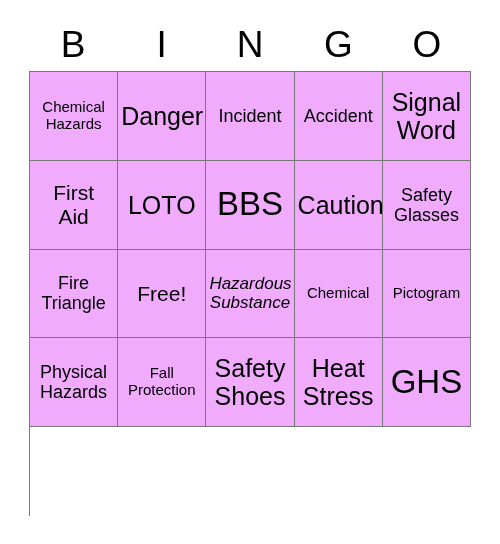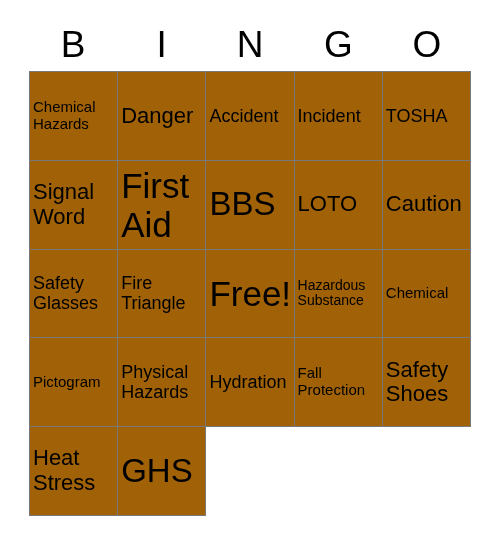--- a/index.html
+++ b/index.html
@@ -56,38 +56,39 @@
     box-sizing: border-box;
     background: #ffffff;
   }
   .cell {
     border-right: 1px solid #787878;
     border-bottom: 1px solid #787878;
     box-sizing: border-box;
     display: flex;
     align-items: center;
     justify-content: center;
+    text-align: center;
     padding: 1px 3px;
-    background: #a16207;
+    background: #f0abfc;
     color: #000000;
     line-height: 1.12;
     overflow: hidden;
     word-break: normal;
   }
   .cell .cell-text {
     display: block;
     width: 100%;
     white-space: pre-line;
   }
   
-  .sz-xs .cell-text { font-size: 14px; }
+  .sz-xs .cell-text { font-size: 17px; font-style: italic; }
   .sz-s  .cell-text { font-size: 15px; }
   .sz-m  .cell-text { font-size: 18px; }
-  .sz-l  .cell-text { font-size: 22px; }
-  .sz-xl .cell-text { font-size: 35px; }
+  .sz-l  .cell-text { font-size: 25px; }
+  .sz-xl .cell-text { font-size: 21px; }
   .sz-xxl .cell-text { font-size: 33px; }
 </style>
 </head>
 <body>
 
 <div class="card">
 
   <div class="header">
     <div class="header-letter">B</div>
     <div class="header-letter">I</div>
@@ -98,41 +99,38 @@
 
   <div class="grid" id="bingo-grid">
       <div class="cell sz-s">
         <span class="cell-text">Chemical
 Hazards</span>
       </div>
       <div class="cell sz-l">
         <span class="cell-text">Danger</span>
       </div>
       <div class="cell sz-m">
-        <span class="cell-text">Accident</span>
-      </div>
-      <div class="cell sz-m">
         <span class="cell-text">Incident</span>
       </div>
       <div class="cell sz-m">
-        <span class="cell-text">TOSHA</span>
+        <span class="cell-text">Accident</span>
       </div>
       <div class="cell sz-l">
         <span class="cell-text">Signal
 Word</span>
       </div>
       <div class="cell sz-xl">
         <span class="cell-text">First
 Aid</span>
       </div>
+      <div class="cell sz-l">
+        <span class="cell-text">LOTO</span>
+      </div>
       <div class="cell sz-xxl">
         <span class="cell-text">BBS</span>
-      </div>
-      <div class="cell sz-l">
-        <span class="cell-text">LOTO</span>
       </div>
       <div class="cell sz-l">
         <span class="cell-text">Caution</span>
       </div>
       <div class="cell sz-m">
         <span class="cell-text">Safety
 Glasses</span>
       </div>
       <div class="cell sz-m">
         <span class="cell-text">Fire
@@ -148,23 +146,20 @@
       <div class="cell sz-s">
         <span class="cell-text">Chemical</span>
       </div>
       <div class="cell sz-s">
         <span class="cell-text">Pictogram</span>
       </div>
       <div class="cell sz-m">
         <span class="cell-text">Physical
 Hazards</span>
       </div>
-      <div class="cell sz-m">
-        <span class="cell-text">Hydration</span>
-      </div>
       <div class="cell sz-s">
         <span class="cell-text">Fall
 Protection</span>
       </div>
       <div class="cell sz-l">
         <span class="cell-text">Safety
 Shoes</span>
       </div>
       <div class="cell sz-l">
         <span class="cell-text">Heat

